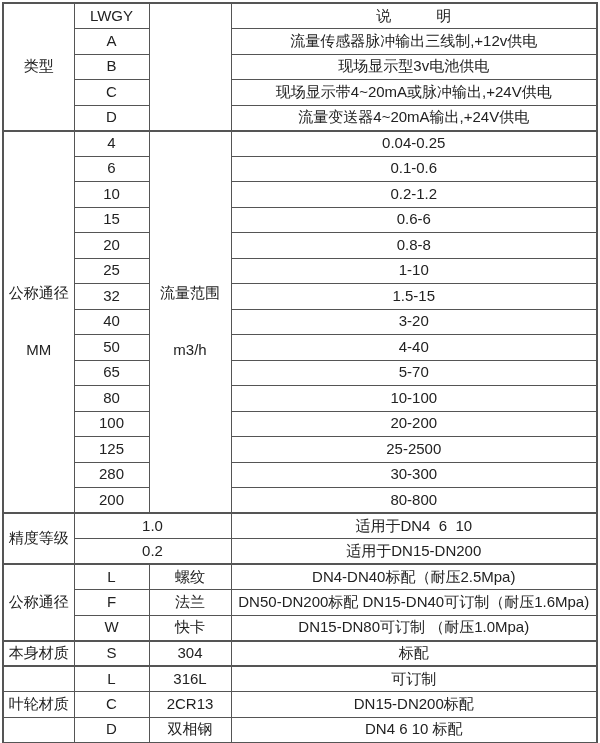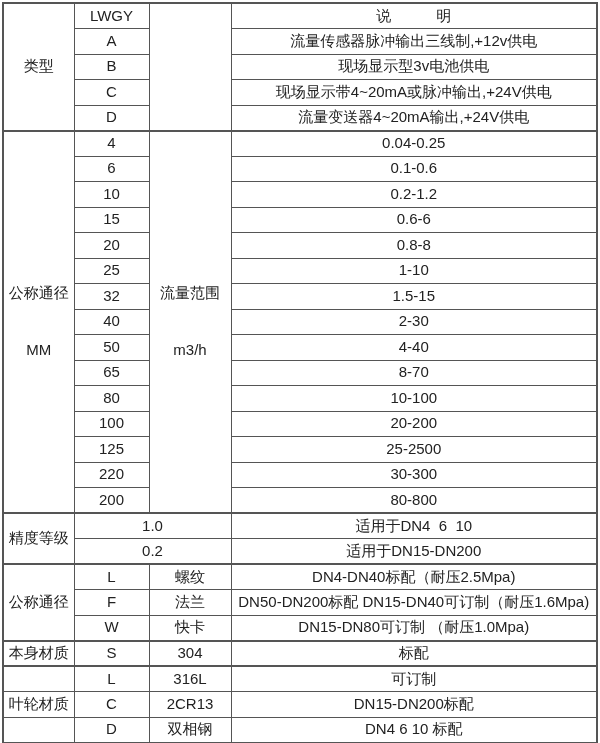--- a/index.html
+++ b/index.html
@@ -104,44 +104,44 @@
   <tr>
     <td class="center">25</td>
     <td class="left">1-10</td>
   </tr>
   <tr>
     <td class="center">32</td>
     <td class="left">1.5-15</td>
   </tr>
   <tr>
     <td class="center">40</td>
-    <td class="left">2-30</td>
+    <td class="left">3-20</td>
   </tr>
   <tr>
     <td class="center">50</td>
     <td class="left">4-40</td>
   </tr>
   <tr>
     <td class="center">65</td>
-    <td class="left">8-70</td>
+    <td class="left">5-70</td>
   </tr>
   <tr>
     <td class="center">80</td>
     <td class="left">10-100</td>
   </tr>
   <tr>
     <td class="center">100</td>
     <td class="left">20-200</td>
   </tr>
   <tr>
     <td class="center">125</td>
     <td class="left">25-2500</td>
   </tr>
   <tr>
-    <td class="center">220</td>
+    <td class="center">280</td>
     <td class="left">30-300</td>
   </tr>
   <tr>
     <td class="center">200</td>
     <td class="left">80-800</td>
   </tr>
 
   <tr class="sec">
     <td class="center" rowspan="2">精度等级</td>
     <td class="center" colspan="2">1.0</td>

